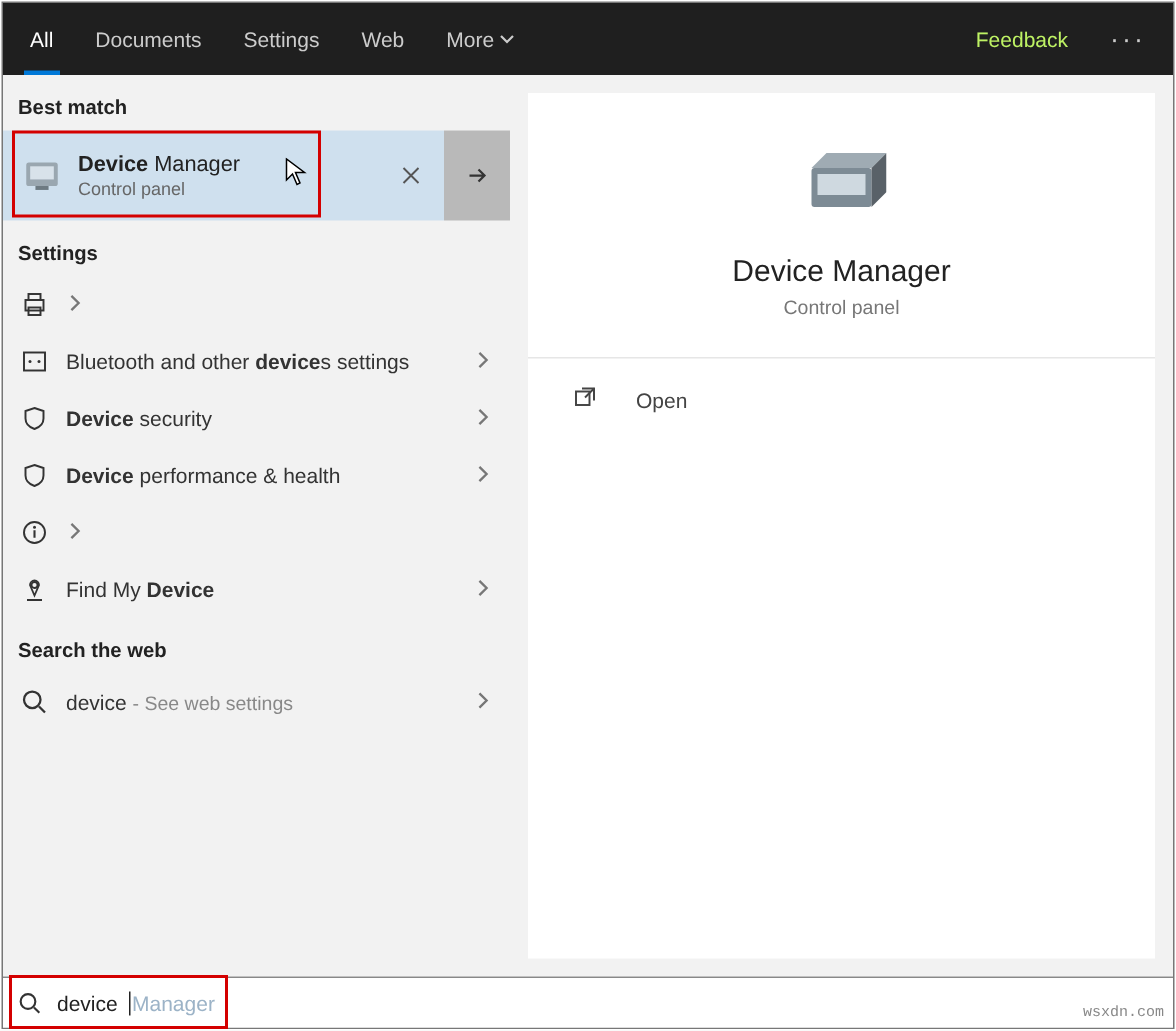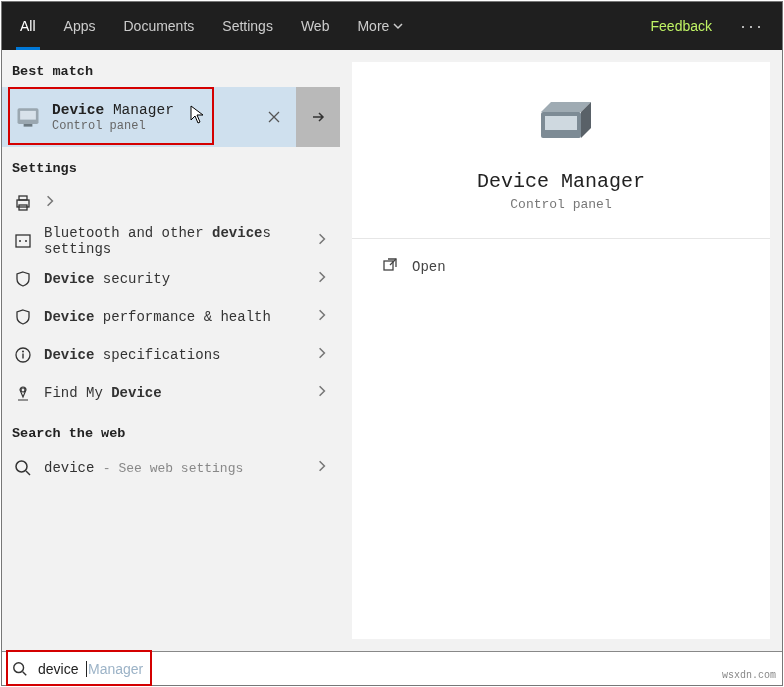--- a/index.html
+++ b/index.html
@@ -52,21 +52,20 @@
   .feedback { font-size: 14px; color: #bef264; padding: 0 14px; cursor: pointer; }
   .more-dots { font-size: 18px; color: #ccc; padding: 0 14px; cursor: pointer; letter-spacing: 2px; }
   .chev-down { margin-left: 4px; }
 
   
   .body {
     flex: 1;
     display: flex;
     background: #f2f2f2;
     overflow: hidden;
-    font-family: Liberation Mono, monospace;
   }
   .left {
     width: 338px;
     background: #f2f2f2;
     display: flex;
     flex-direction: column;
     position: relative;
   }
   .right {
     flex: 1;
@@ -88,21 +87,21 @@
     border-bottom: 1px solid #e6e6e6;
   }
   .preview-icon {
     width: 60px; height: 60px;
     margin-bottom: 18px;
   }
   .preview-title { font-size: 20px; color: #222; margin-bottom: 4px; }
   .preview-sub { font-size: 13px; color: #777; }
   .preview-actions { padding: 18px 30px; }
   .open-row {
-    display: flex; align-items: center; gap: 14px;
+    display: flex; align-items: center; gap: 26px;
     font-size: 14px; color: #444; cursor: pointer;
   }
   .open-icon svg { width: 16px; height: 16px; }
 
   
   .section-header {
     font-size: 13.5px; font-weight: 600; color: #222;
     padding: 14px 10px 8px;
   }
   .best-match-row {
@@ -195,21 +194,20 @@
     font-family: Liberation Mono, monospace;
     z-index: 20;
   }
 </style>
 </head>
 <body>
 <div class="outer">
 
 <div class="topbar">
   <div class="tab active">All</div>
-  <div class="tab">Apps</div>
   <div class="tab">Documents</div>
   <div class="tab">Settings</div>
   <div class="tab">Web</div>
   <div class="tab">
     <span>More</span>
     <span class="chev-down">
       <svg width="10" height="10" viewBox="0 0 10 10">
             <path d="M1 3 L5 7 L9 3" stroke="#ccc" stroke-width="1.5" fill="none"></path>
           </svg>
     </span>
@@ -309,21 +307,20 @@
               </svg></span>
           </div>
           <div class="list-item">
             <span class="li-icon">
               <svg viewBox="0 0 18 18">
                 <circle cx="9" cy="9" r="7" stroke="#333" fill="none" stroke-width="1.3"></circle>
                 <circle cx="9" cy="5.5" r="1" fill="#333"></circle>
                 <rect x="8.3" y="7.5" width="1.4" height="5" fill="#333"></rect>
               </svg>
             </span>
-            <span class="li-text"><b>Device</b> specifications</span>
             <span class="li-chev"><svg width="12" height="12" viewBox="0 0 10 10">
                 <path d="M3 1 L7 5 L3 9" stroke="#777" stroke-width="1.3" fill="none"></path>
               </svg></span>
           </div>
           <div class="list-item">
             <span class="li-icon">
               <svg viewBox="0 0 18 18">
                 <circle cx="9" cy="6" r="2" stroke="#333" fill="none" stroke-width="1.2"></circle>
                 <path d="M6 6 A3 3 0 0 1 12 6 L9 13 Z M4 16 H14" stroke="#333" fill="none" stroke-width="1.2"></path>
               </svg>

